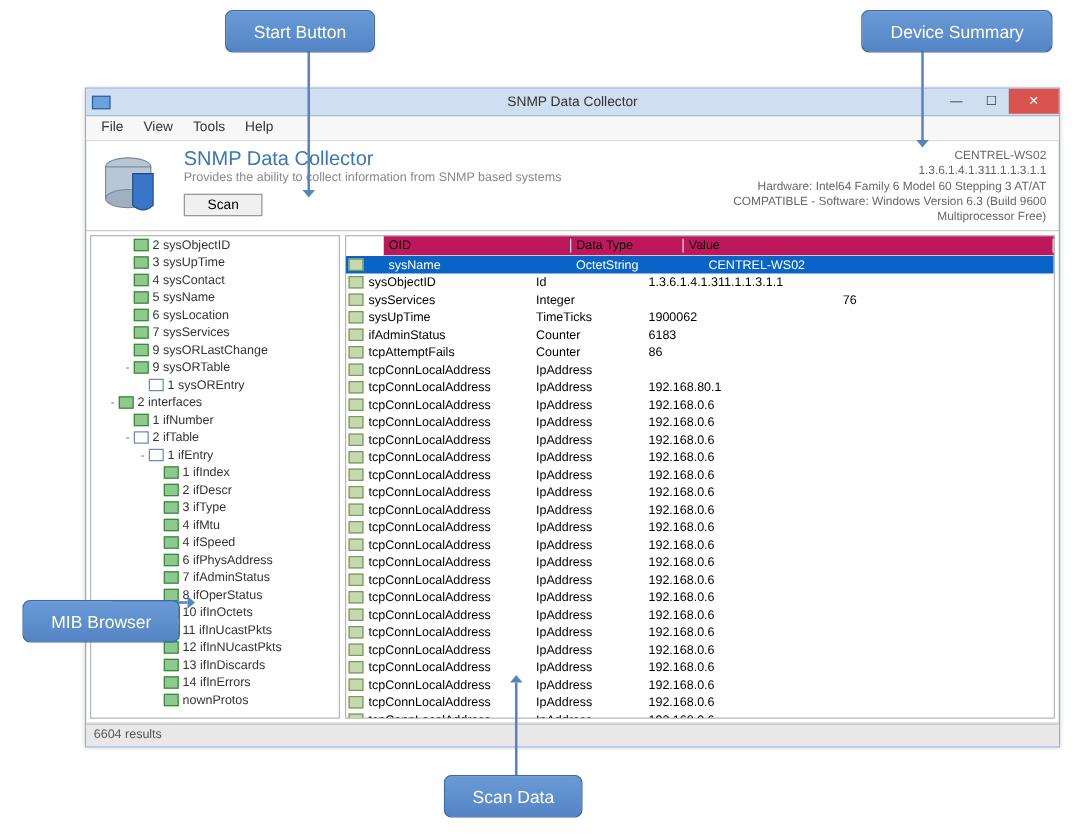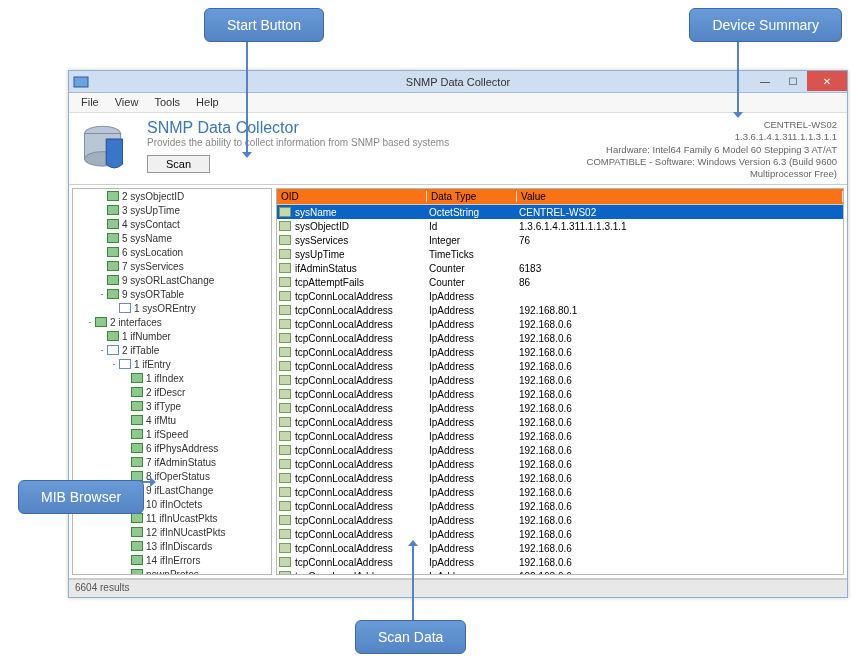--- a/index.html
+++ b/index.html
@@ -10,21 +10,21 @@
     position: absolute;
     background: linear-gradient(#6a9bd8, #5484c4);
     border: 1px solid #3a6aa8;
     border-radius: 6px;
     color: #fff;
     padding: 8px 22px;
     font-size: 14px;
     text-align: center;
     z-index: 50;
   }
-  .callout.start { left: 204px; top: 8px; }
+  .callout.start { left: 180px; top: 8px; }
   .callout.device { right: 18px; top: 8px; }
   .callout.mib { left: 18px; top: 480px; }
   .callout.scan { left: 355px; top: 620px; }
 
   .arrow {
     position: absolute;
     width: 2px;
     background: #5484c4;
     z-index: 40;
   }
@@ -125,32 +125,33 @@
     flex: 1;
     border: 1px solid #b8b8b8;
     margin: 3px 3px 3px 2px;
     background: #fff;
     display: flex;
     flex-direction: column;
     font-size: 10px;
   }
   .data-header {
     display: flex;
-    background: #f97316;
+    background: #be185d;
     border-bottom: 1px solid #ccc;
     height: 16px;
     align-items: center;
+    margin-left: 30px;
   }
   .data-header div { padding: 0 4px; border-right: 1px solid #ddd; overflow:hidden; }
   .col-oid { width: 150px; }
   .col-type { width: 90px; }
   .col-value { flex: 1; }
   .data-body { flex: 1; overflow-y: auto; }
   .data-row { display: flex; height: 14px; align-items: center; }
-  .data-row.sel { background: #0a64c8; color: #fff; }
+  .data-row.sel { background: #0a64c8; color: #fff; gap: 16px; }
   .data-row .ico2 { width:12px; height:10px; margin:0 2px; background:#c5d8b0; border:1px solid #7a9a5a; flex-shrink:0;}
   .data-row .c { padding: 0 2px; overflow: hidden; white-space: nowrap; }
 
   .statusbar { height: 18px; background: #e8e8e8; padding: 2px 6px; font-size: 10px; color: #555; border-top:1px solid #ccc;}
 
   
   ::-webkit-scrollbar { width: 14px; height: 14px; }
   ::-webkit-scrollbar-track { background: #f0f0f0; }
   ::-webkit-scrollbar-thumb { background: #c0c0c0; border: 1px solid #a0a0a0; }
 </style>
@@ -297,41 +298,36 @@
             <span class="lbl">3 ifType</span>
           </div>
           <div class="tree-row" style="padding-left: 48px;">
             <span class="exp"></span>
             <span class="ico green"></span>
             <span class="lbl">4 ifMtu</span>
           </div>
           <div class="tree-row" style="padding-left: 48px;">
             <span class="exp"></span>
             <span class="ico green"></span>
-            <span class="lbl">1 ifSpeed</span>
+            <span class="lbl">4 ifSpeed</span>
           </div>
           <div class="tree-row" style="padding-left: 48px;">
             <span class="exp"></span>
             <span class="ico green"></span>
             <span class="lbl">6 ifPhysAddress</span>
           </div>
           <div class="tree-row" style="padding-left: 48px; text-align: right;">
             <span class="exp"></span>
             <span class="ico green"></span>
             <span class="lbl">7 ifAdminStatus</span>
           </div>
           <div class="tree-row" style="padding-left: 48px;">
             <span class="exp"></span>
             <span class="ico green"></span>
             <span class="lbl">8 ifOperStatus</span>
-          </div>
-          <div class="tree-row" style="padding-left: 48px;">
-            <span class="exp"></span>
-            <span class="ico green"></span>
-            <span class="lbl">9 ifLastChange</span>
           </div>
           <div class="tree-row" style="padding-left: 48px;">
             <span class="exp"></span>
             <span class="ico green"></span>
             <span class="lbl">10 ifInOctets</span>
           </div>
           <div class="tree-row" style="padding-left: 48px;">
             <span class="exp"></span>
             <span class="ico green"></span>
             <span class="lbl">11 ifInUcastPkts</span>
@@ -375,26 +371,27 @@
           <div class="data-row">
             <span class="ico2"></span>
             <div class="c col-oid" style="width: 134px;">sysObjectID</div>
             <div class="c col-type" style="width: 90px;">Id</div>
             <div class="c col-value" style="flex: 1 1 0%;">1.3.6.1.4.1.311.1.1.3.1.1</div>
           </div>
           <div class="data-row">
             <span class="ico2"></span>
             <div class="c col-oid" style="width: 134px;">sysServices</div>
             <div class="c col-type" style="width: 90px;">Integer</div>
-            <div class="c col-value" style="flex: 1 1 0%;">76</div>
+            <div class="c col-value" style="flex: 1 1 0%; text-align: center;">76</div>
           </div>
           <div class="data-row">
             <span class="ico2"></span>
             <div class="c col-oid" style="width: 134px;">sysUpTime</div>
             <div class="c col-type" style="width: 90px;">TimeTicks</div>
+            <div class="c col-value" style="flex: 1 1 0%;">1900062</div>
           </div>
           <div class="data-row">
             <span class="ico2"></span>
             <div class="c col-oid" style="width: 134px;">ifAdminStatus</div>
             <div class="c col-type" style="width: 90px;">Counter</div>
             <div class="c col-value" style="flex: 1 1 0%;">6183</div>
           </div>
           <div class="data-row">
             <span class="ico2"></span>
             <div class="c col-oid" style="width: 134px;">tcpAttemptFails</div>

